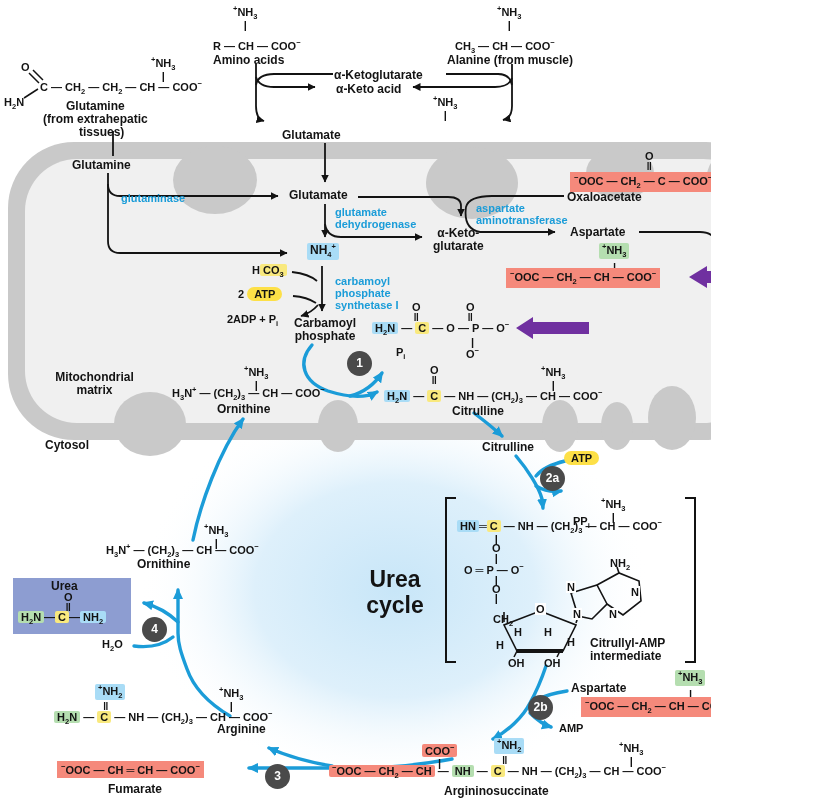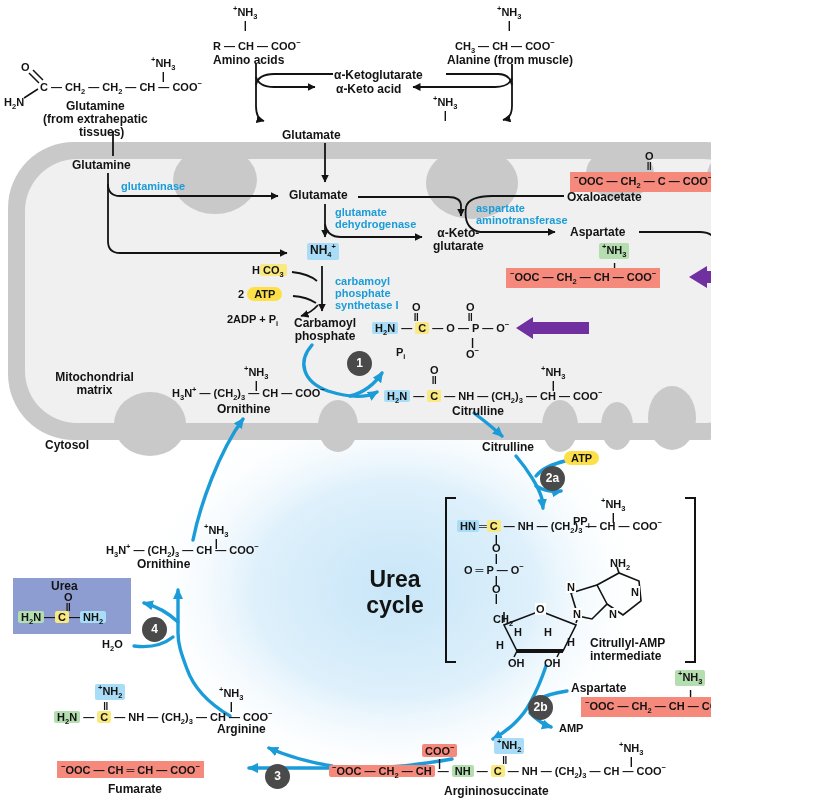--- a/index.html
+++ b/index.html
@@ -155,21 +155,21 @@
 <span class="t" style="left:4px;top:96px;">H<sub>2</sub>N</span>
 <span class="t" style="left:40px;top:80px;">C — CH<sub>2</sub> — CH<sub>2</sub> — CH — COO<sup>−</sup></span>
 <span class="t vg" style="left:151px;top:56px;"><sup>+</sup>NH<sub>3</sub><br>|</span>
 <span class="t lbl" style="left:66px;top:100px;">Glutamine</span>
 <span class="t lbl" style="left:43px;top:113px;">(from extrahepatic</span>
 <span class="t lbl" style="left:79px;top:126px;">tissues)</span>
 
 <div class="edgeline"></div>
 
 <span class="t lbl" style="left:72px;top:159px;">Glutamine</span>
-<span class="t enz" style="left:121px;top:180px;">glutaminase</span>
+<span class="t enz" style="left:121px;top:192px;">glutaminase</span>
 <span class="t lbl" style="left:289px;top:189px;">Glutamate</span>
 <span class="t enz" style="left:335px;top:206px;">glutamate<br>dehydrogenase</span>
 <span class="t enz" style="left:476px;top:202px;">aspartate<br>aminotransferase</span>
 <span class="t lbl ctr" style="left:433px;top:227px;">α-Keto-<br>glutarate</span>
 <span class="t lbl" style="left:570px;top:226px;">Aspartate</span>
 
 <span class="t lbl" style="left:567px;top:191px;">Oxaloacetate</span>
 <span class="t vg" style="left:645px;top:151px;">O<br>‖</span>
 <span class="t pinkrow" style="left:570px;top:172px;"><sup>−</sup>OOC — CH<sub>2</sub> — C — COO<sup>−</sup></span>
 

